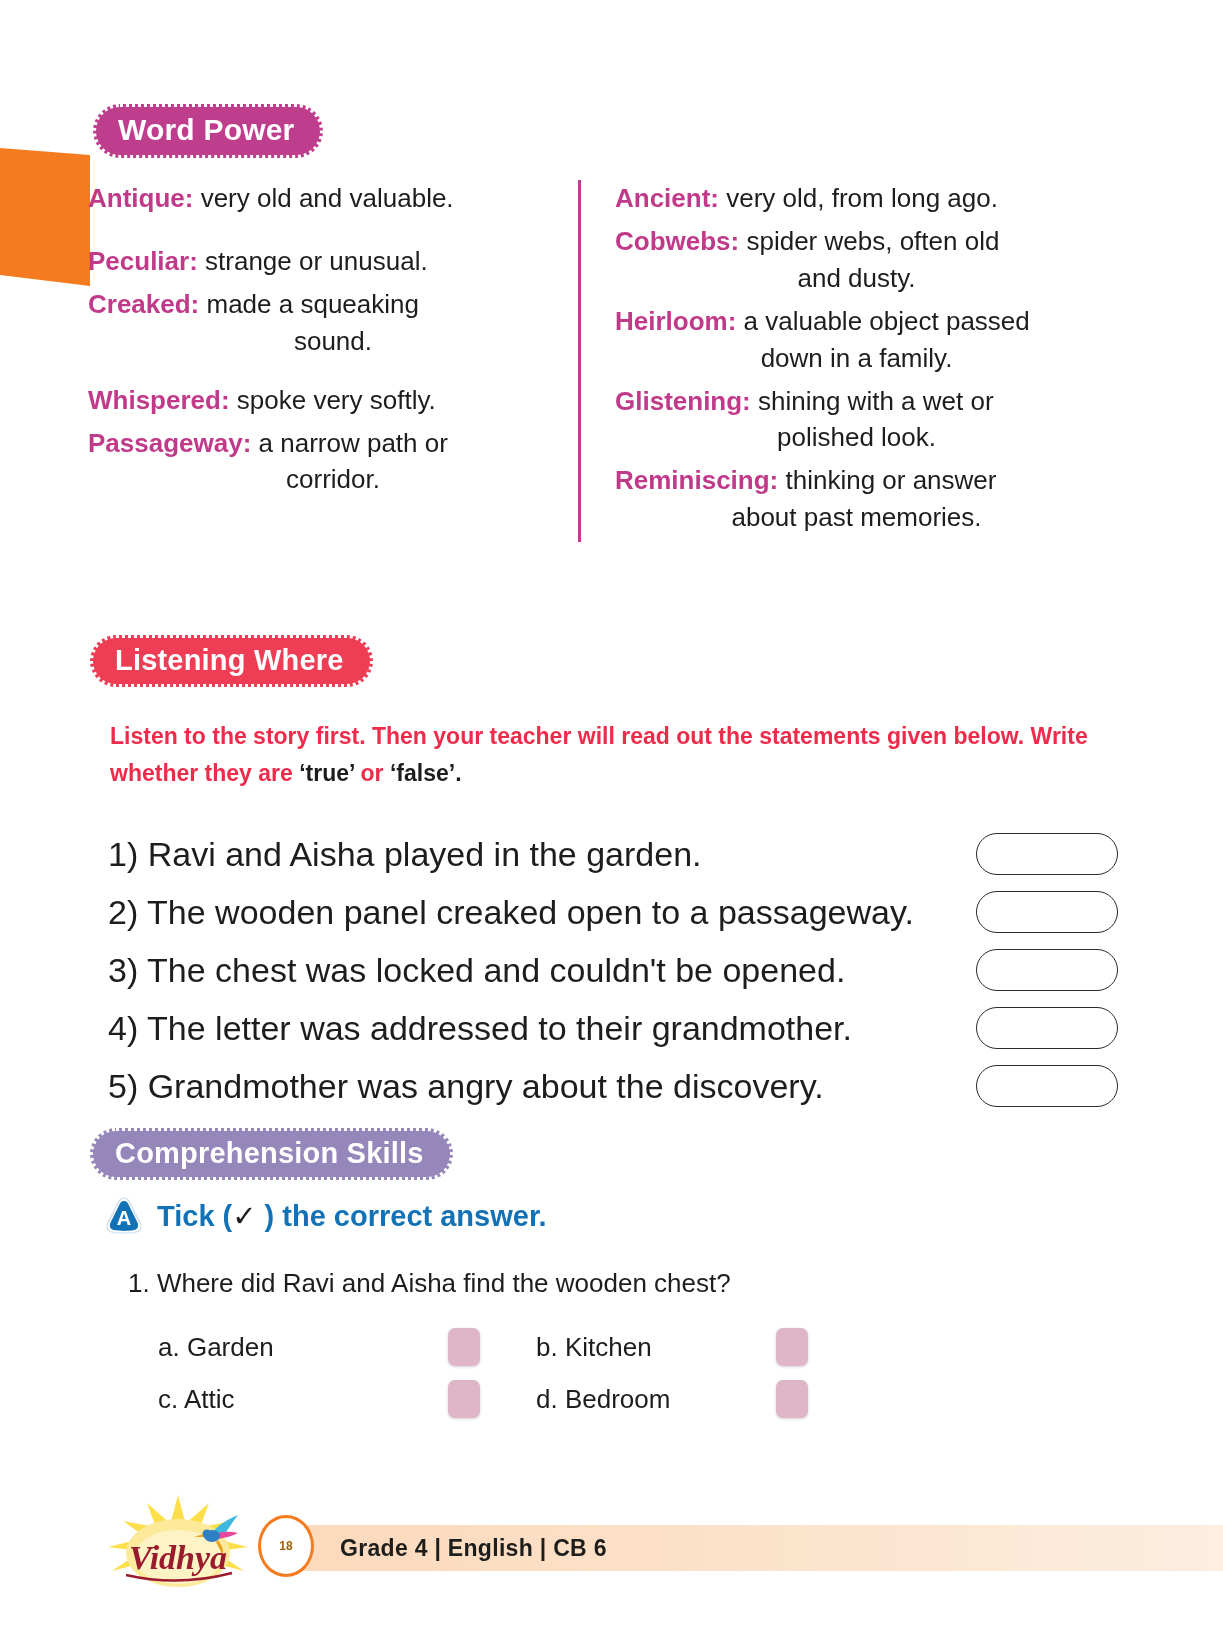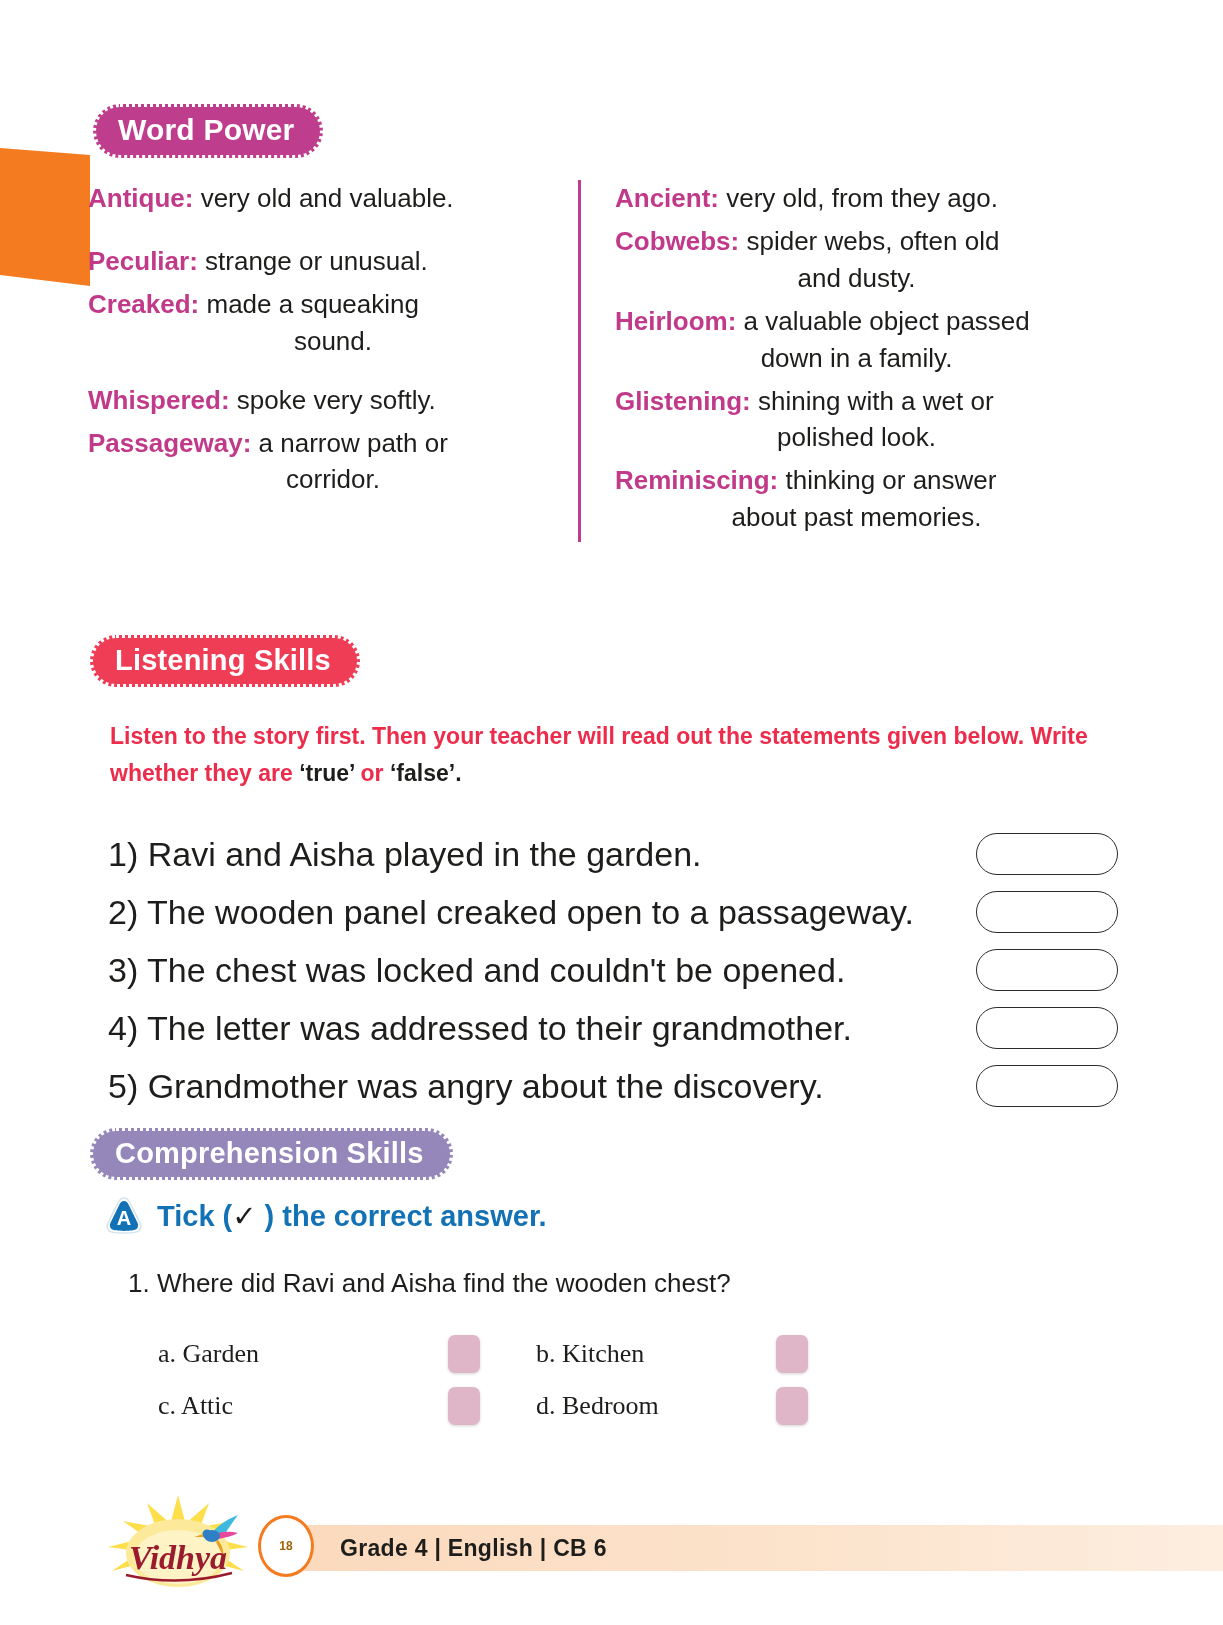--- a/index.html
+++ b/index.html
@@ -147,23 +147,22 @@
     top: 1268px;
     width: 960px;
   }
   .mcq-question {
     font-size: 26px;
     color: #1d1d1b;
     margin-bottom: 22px;
   }
   .mcq-row {
     display: flex;
-    align-items: flex-end;
+    align-items: center;
     height: 52px;
-    font-family: Liberation Serif, serif;
   }
   .opt {
     display: flex;
     align-items: center;
   }
   .opt-label {
     font-size: 26px;
     color: #1d1d1b;
     white-space: nowrap;
   }
@@ -260,21 +259,21 @@
 
     <div class="wp-entry">
       <span class="wp-term">Passageway:</span><span> a narrow path or</span>
       <span class="wp-cont">corridor.</span>
     </div>
   </div>
 
   <div class="wp-col right">
 
     <div class="wp-entry">
-      <span class="wp-term">Ancient:</span><span>  very old, from they ago.</span>
+      <span class="wp-term">Ancient:</span><span>  very old, from long ago.</span>
     </div>
 
     <div class="wp-entry">
       <span class="wp-term">Cobwebs:</span><span> spider webs, often old</span>
       <span class="wp-cont">and dusty.</span>
     </div>
 
     <div class="wp-entry">
       <span class="wp-term">Heirloom:</span><span> a valuable object passed</span>
       <span class="wp-cont">down in a family.</span>
@@ -286,21 +285,21 @@
     </div>
 
     <div class="wp-entry">
       <span class="wp-term">Reminiscing:</span><span> thinking or answer</span>
       <span class="wp-cont">about past memories.</span>
     </div>
   </div>
 </div>
 
 <div id="listening-badge-row">
-  <div class="badge listening">Listening Skills</div>
+  <div class="badge listening">Listening Where</div>
 </div>
 
 <div class="listen-instruction"><span>Listen to the story first. Then your teacher will read out the statements given below. Write whether they are </span><span class="quoted">‘true’</span><span> or </span><span class="quoted">‘false’</span><span class="quoted">.</span></div>
 
 <div class="statements">
   <div class="stmt-row">
     <span class="stmt-text">1) Ravi and Aisha played in the garden.</span>
     <span class="stmt-box"></span>
   </div>
   <div class="stmt-row">

